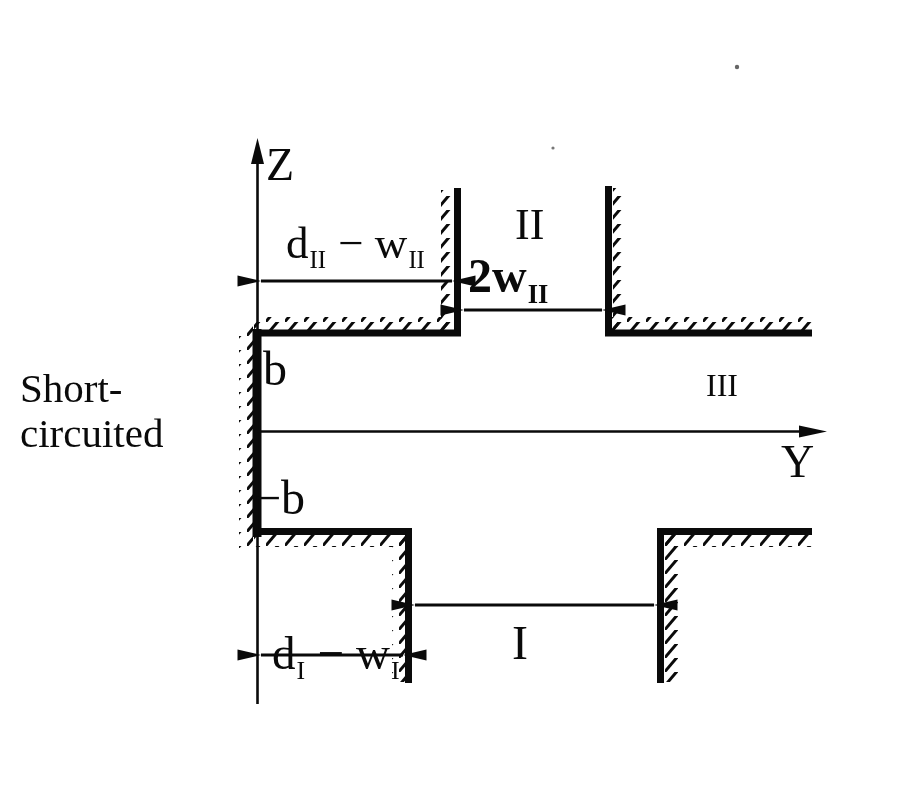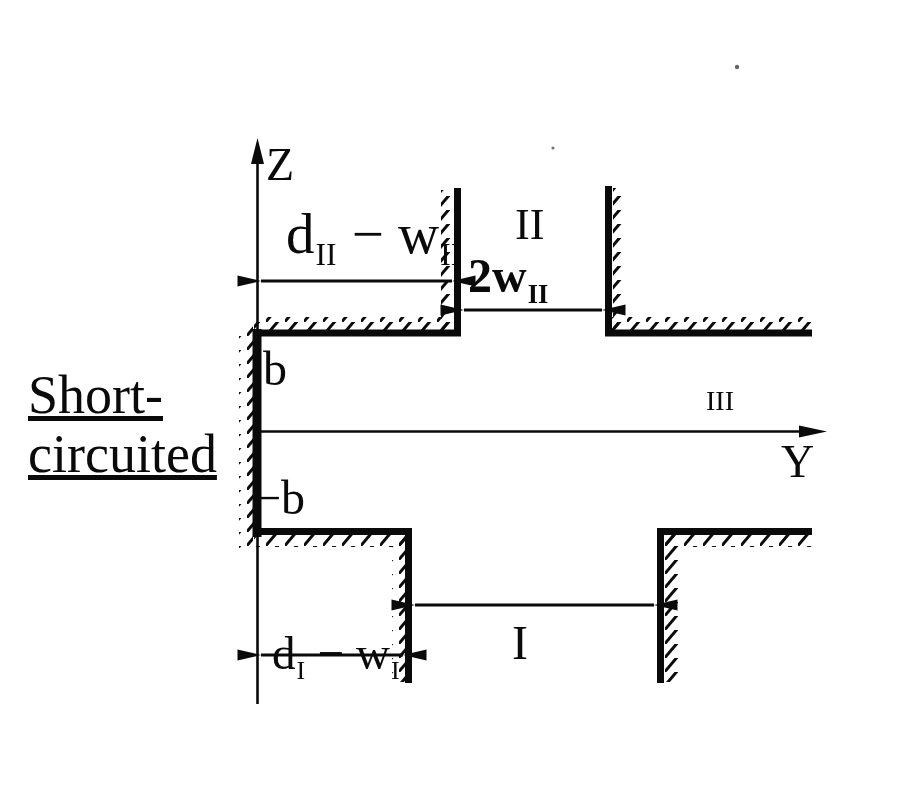--- a/index.html
+++ b/index.html
@@ -61,36 +61,36 @@
     <line x1="261" y1="655" x2="403" y2="655" stroke="#0a0a0a" stroke-width="3" marker-start="url(#dimArrow)" marker-end="url(#dimArrow)"></line>
 
     <circle cx="737" cy="67" r="2.2" fill="#666"></circle>
     <circle cx="553" cy="148" r="1.6" fill="#777"></circle>
   </svg>
 
   <div class="lbl" style="left:266px;top:142px;font-size:46px;">Z</div>
 
   <div class="lbl" style="left:781px;top:439px;font-size:46px;">Y</div>
 
-  <div class="lbl twoline" style="left:28px;top:366px;font-size:54px;line-height:1.1;text-decoration:underline;">
+  <div class="lbl twoline" style="left:20px;top:366px;font-size:41px;line-height:1.1;">
     <span>Short-</span>
     <span>circuited</span>
   </div>
 
   <div class="lbl" style="left:263px;top:345px;font-size:48px;">b</div>
 
   <div class="lbl" style="left:254px;top:474px;font-size:48px;">−b</div>
 
   <div class="lbl" style="left:515px;top:203px;font-size:44px;">II</div>
 
-  <div class="lbl" style="left:706px;top:369px;font-size:28px;margin-top:18px;">III</div>
+  <div class="lbl" style="left:706px;top:369px;font-size:32px;">III</div>
 
   <div class="lbl" style="left:512px;top:619px;font-size:48px;">I</div>
 
-  <div class="lbl" style="left:286px;top:205px;font-size:57px;font-family:Liberation Serif, serif;">
+  <div class="lbl" style="left:286px;top:221px;font-size:45px;font-family:Liberation Serif, serif;">
     <span>d</span><sub>II</sub><span> − w</span><sub>II</sub>
   </div>
 
   <div class="lbl" style="left:468px;top:252px;font-size:48px;font-weight:bold;">
     <span>2w</span><sub>II</sub>
   </div>
 
 
   <div class="lbl" style="left:272px;top:630px;font-size:47px;">
     <span>d</span><sub>I</sub><span> − w</span><sub>I</sub>

